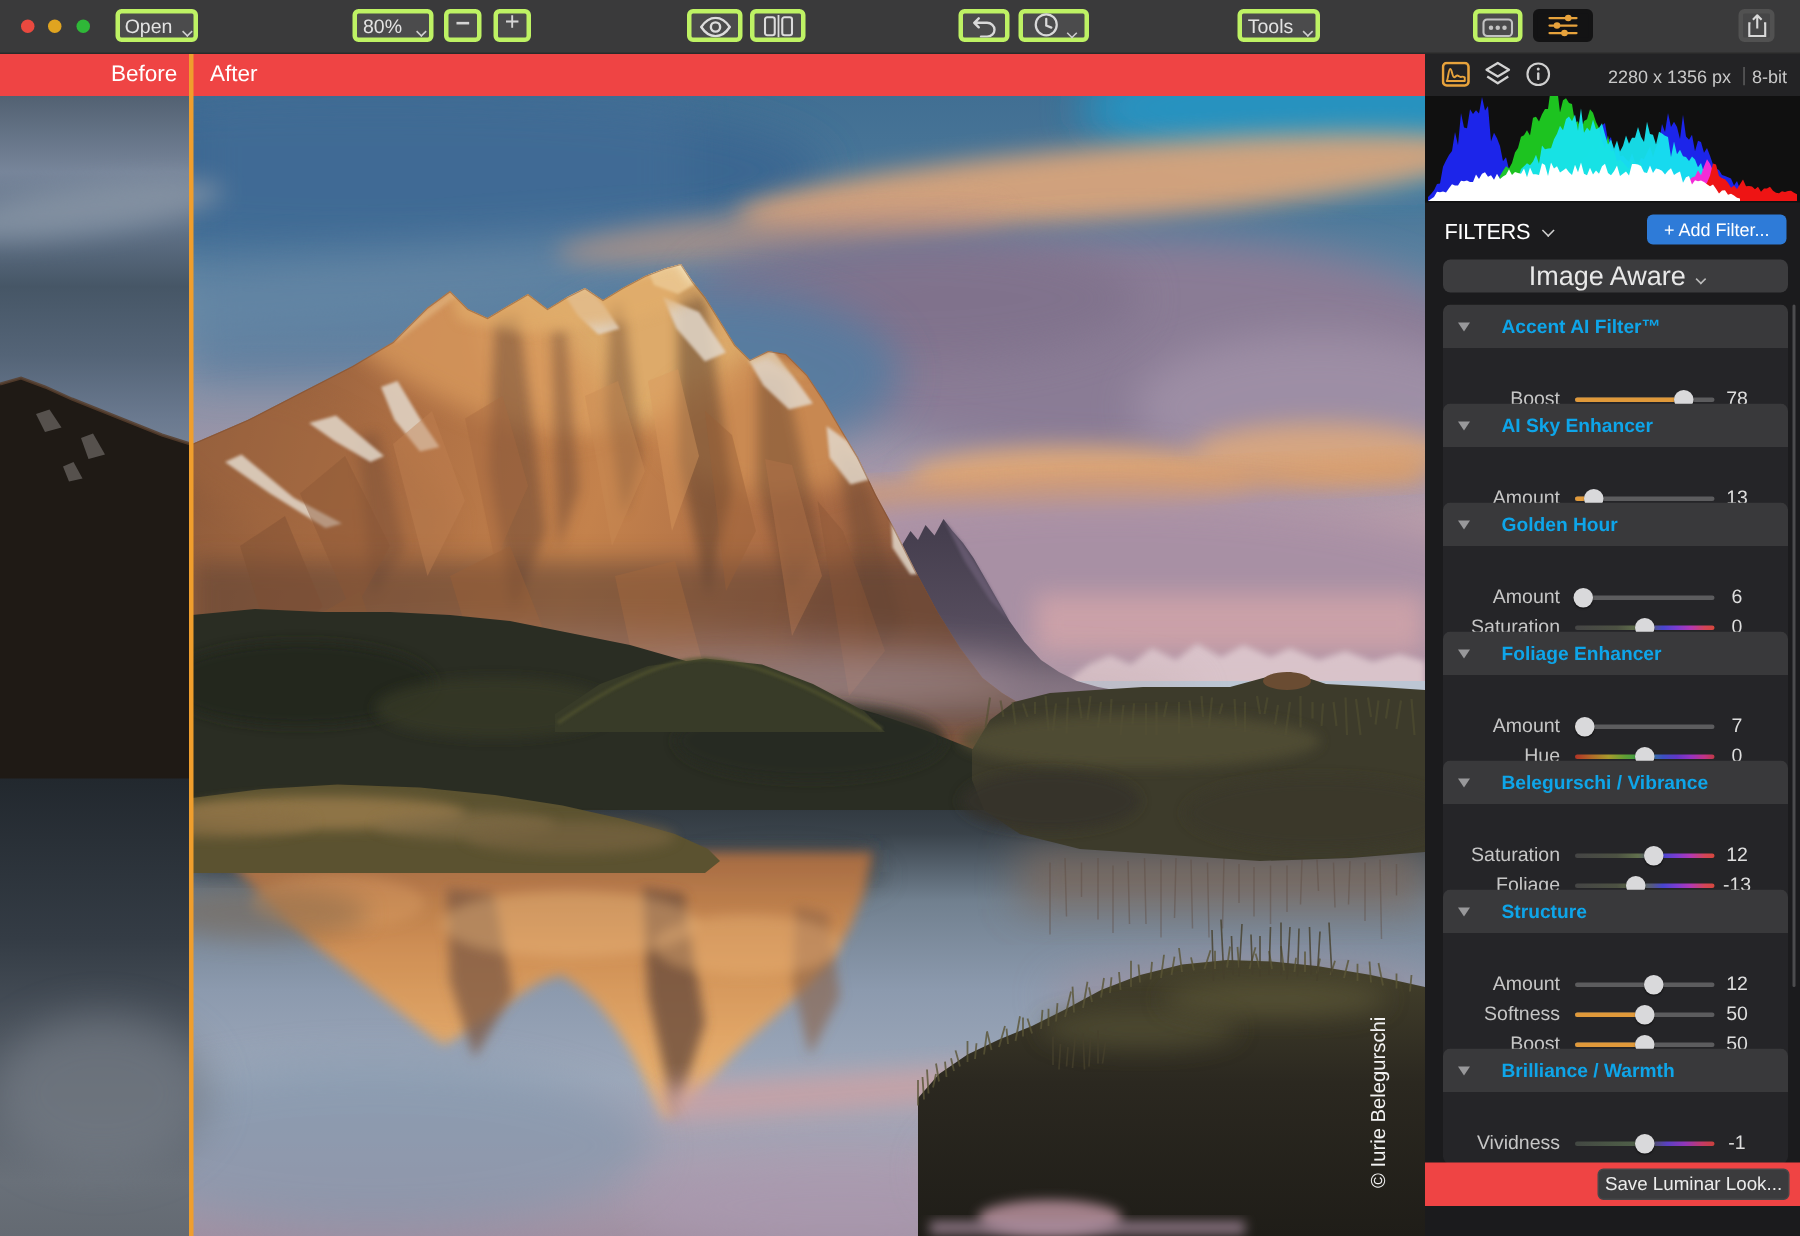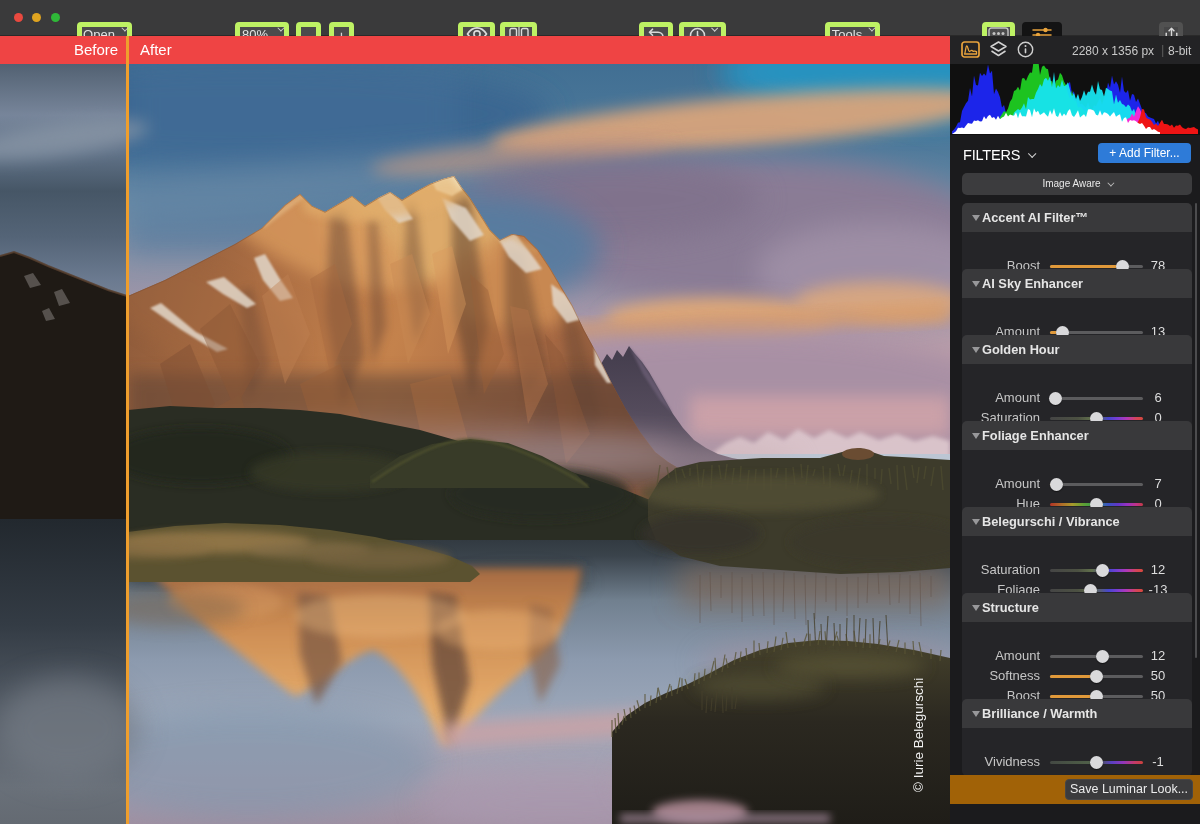--- a/index.html
+++ b/index.html
@@ -1,43 +1,43 @@
 <!DOCTYPE html>
 <html><head><meta charset="utf-8">
 <style>
 *{margin:0;padding:0;box-sizing:border-box}
 html,body{width:1200px;height:824px;overflow:hidden;background:#1b1b1d;font-family:"Liberation Sans",sans-serif}
 #stage{position:relative;width:1200px;height:824px}
 #toolbar{position:absolute;left:0;top:0;width:1200px;height:36px;background:#3a3a3b;border-bottom:1px solid #2a2a2a}
-.tbtn{position:absolute;top:22px;height:22px;background:#4b4b4c;border:5px solid #bef264;border-radius:4px;color:#e3e3e3;font-size:13px;display:flex;align-items:flex-start;justify-content:center}
+.tbtn{position:absolute;top:6px;height:22px;background:#4b4b4c;border:3px solid #bef264;border-radius:4px;color:#e3e3e3;font-size:13px;display:flex;align-items:flex-end;justify-content:center}
 .light{position:absolute;top:13px;width:9px;height:9px;border-radius:50%}
 #labelbar{position:absolute;left:0;top:36px;width:950px;height:28px;background:#ef4444;color:#fff}
 #labelbar .lb{position:absolute;top:0;height:28px;line-height:28px;font-size:15px}
 #photo{position:absolute;left:0;top:64px;width:950px;height:760px;overflow:hidden}
 #divider{position:absolute;left:126px;top:36px;width:3px;height:788px;background:#ef9e2d;z-index:5}
 #sidebar{position:absolute;left:950px;top:36px;width:250px;height:668px;background:#1b1b1d}
 #sbhead{position:absolute;left:0;top:0;width:250px;height:28px;background:#232325;color:#c9c9c9;font-size:13px}
 #histo{position:absolute;left:0;top:28px;width:250px;height:71px;background:#101010}
 #filtrow{position:absolute;left:0;top:99px;width:250px;height:38px}
 #filtrow .ft{position:absolute;left:13px;top:12px;color:#fff;font-size:14.5px;letter-spacing:-0.2px}
 #addf{position:absolute;left:148px;top:8px;width:93px;height:20px;background:#2e7bd8;border-radius:4px;color:#fff;font-size:12px;text-align:center;line-height:20px}
-#imgaware{position:absolute;left:12px;top:137px;width:230px;height:22px;background:#3c3c3e;border-radius:5px;color:#e8e8e8;font-size:10px;text-align:center;line-height:22px}
+#imgaware{position:absolute;left:12px;top:137px;width:230px;height:22px;background:#3c3c3e;border-radius:5px;color:#e8e8e8;font-size:18px;text-align:center;line-height:22px}
 .panel{position:absolute;left:12px;width:230px;border-radius:5px;overflow:hidden}
 .phead{height:29px;background:#39393b;display:flex;align-items:center}
 .phead .tri{width:0;height:0;border-left:4.5px solid transparent;border-right:4.5px solid transparent;border-top:6px solid #98989a;margin-left:10px}
-.phead .pt{color:#e5e5e5;font-size:12.8px;font-weight:bold;margin-left:2px}
+.phead .pt{color:#0ea5e9;font-size:12.8px;font-weight:bold;margin-left:21px}
 .pbody{background:#252528;padding-top:24px;padding-bottom:4px}
 .srow{position:relative;height:20px}
 .slab{position:absolute;right:152px;top:0;height:20px;line-height:20px;color:#c6c6c6;font-size:13px;text-align:right}
 .strack{position:absolute;left:88px;top:9px;width:93px;height:2.6px;border-radius:2px;background:#5c5c5e}
 .sfill{position:absolute;top:0;height:2.6px;background:#e0993a;border-radius:2px}
 .sthumb{position:absolute;top:-5.2px;width:13px;height:13px;border-radius:50%;background:#d9d9db;box-shadow:0 1px 1px rgba(0,0,0,.5)}
 .sval{position:absolute;left:183px;top:0;width:26px;height:20px;line-height:20px;color:#dedede;font-size:13px;text-align:center}
 #scrollbar{position:absolute;left:245px;top:167px;width:2px;height:455px;background:#4c4c4e;border-radius:1px}
-#sbbottom{position:absolute;left:0;top:739px;width:250px;height:29px;background:#a16207}
+#sbbottom{position:absolute;left:0;top:739px;width:250px;height:29px;background:#ef4444}
 #savebtn{position:absolute;right:7px;top:4px;width:128px;height:21px;background:#3b3b3d;border:1px solid #464648;border-radius:4px;color:#ececec;font-size:12.5px;text-align:center;line-height:19px}
 .chev{display:inline-block;width:7px;height:7px;border-right:1.6px solid #cfcfcf;border-bottom:1.6px solid #cfcfcf;transform:rotate(45deg) translateY(-2px);margin-left:6px}
 
 .g-sat{background:linear-gradient(90deg,#454545 0%,#4c5142 30%,#61704c 45%,#555a80 55%,#4746cf 63%,#7c3cd2 73%,#b438b4 83%,#d44558 93%,#d6483c 100%)}
 .g-hue{background:linear-gradient(90deg,#b23326 0%,#b06a28 12%,#a89a2c 24%,#5fa034 36%,#3a9c48 46%,#3a7a9a 54%,#3a50c2 63%,#6136c6 73%,#9632c2 83%,#c23386 93%,#c03a44 100%)}
 .g-viv{background:linear-gradient(90deg,#434843 0%,#4c5a46 32%,#50604a 46%,#4e4e6a 56%,#5940c2 66%,#9136ba 79%,#c43a68 91%,#ca413a 100%)}
 .g-warm{background:linear-gradient(90deg,#4a6cc8 0%,#567898 22%,#5f6468 42%,#6a6350 58%,#9c7c32 78%,#caa22c 100%)}
 </style></head>
 <body>
 <div id="stage">

